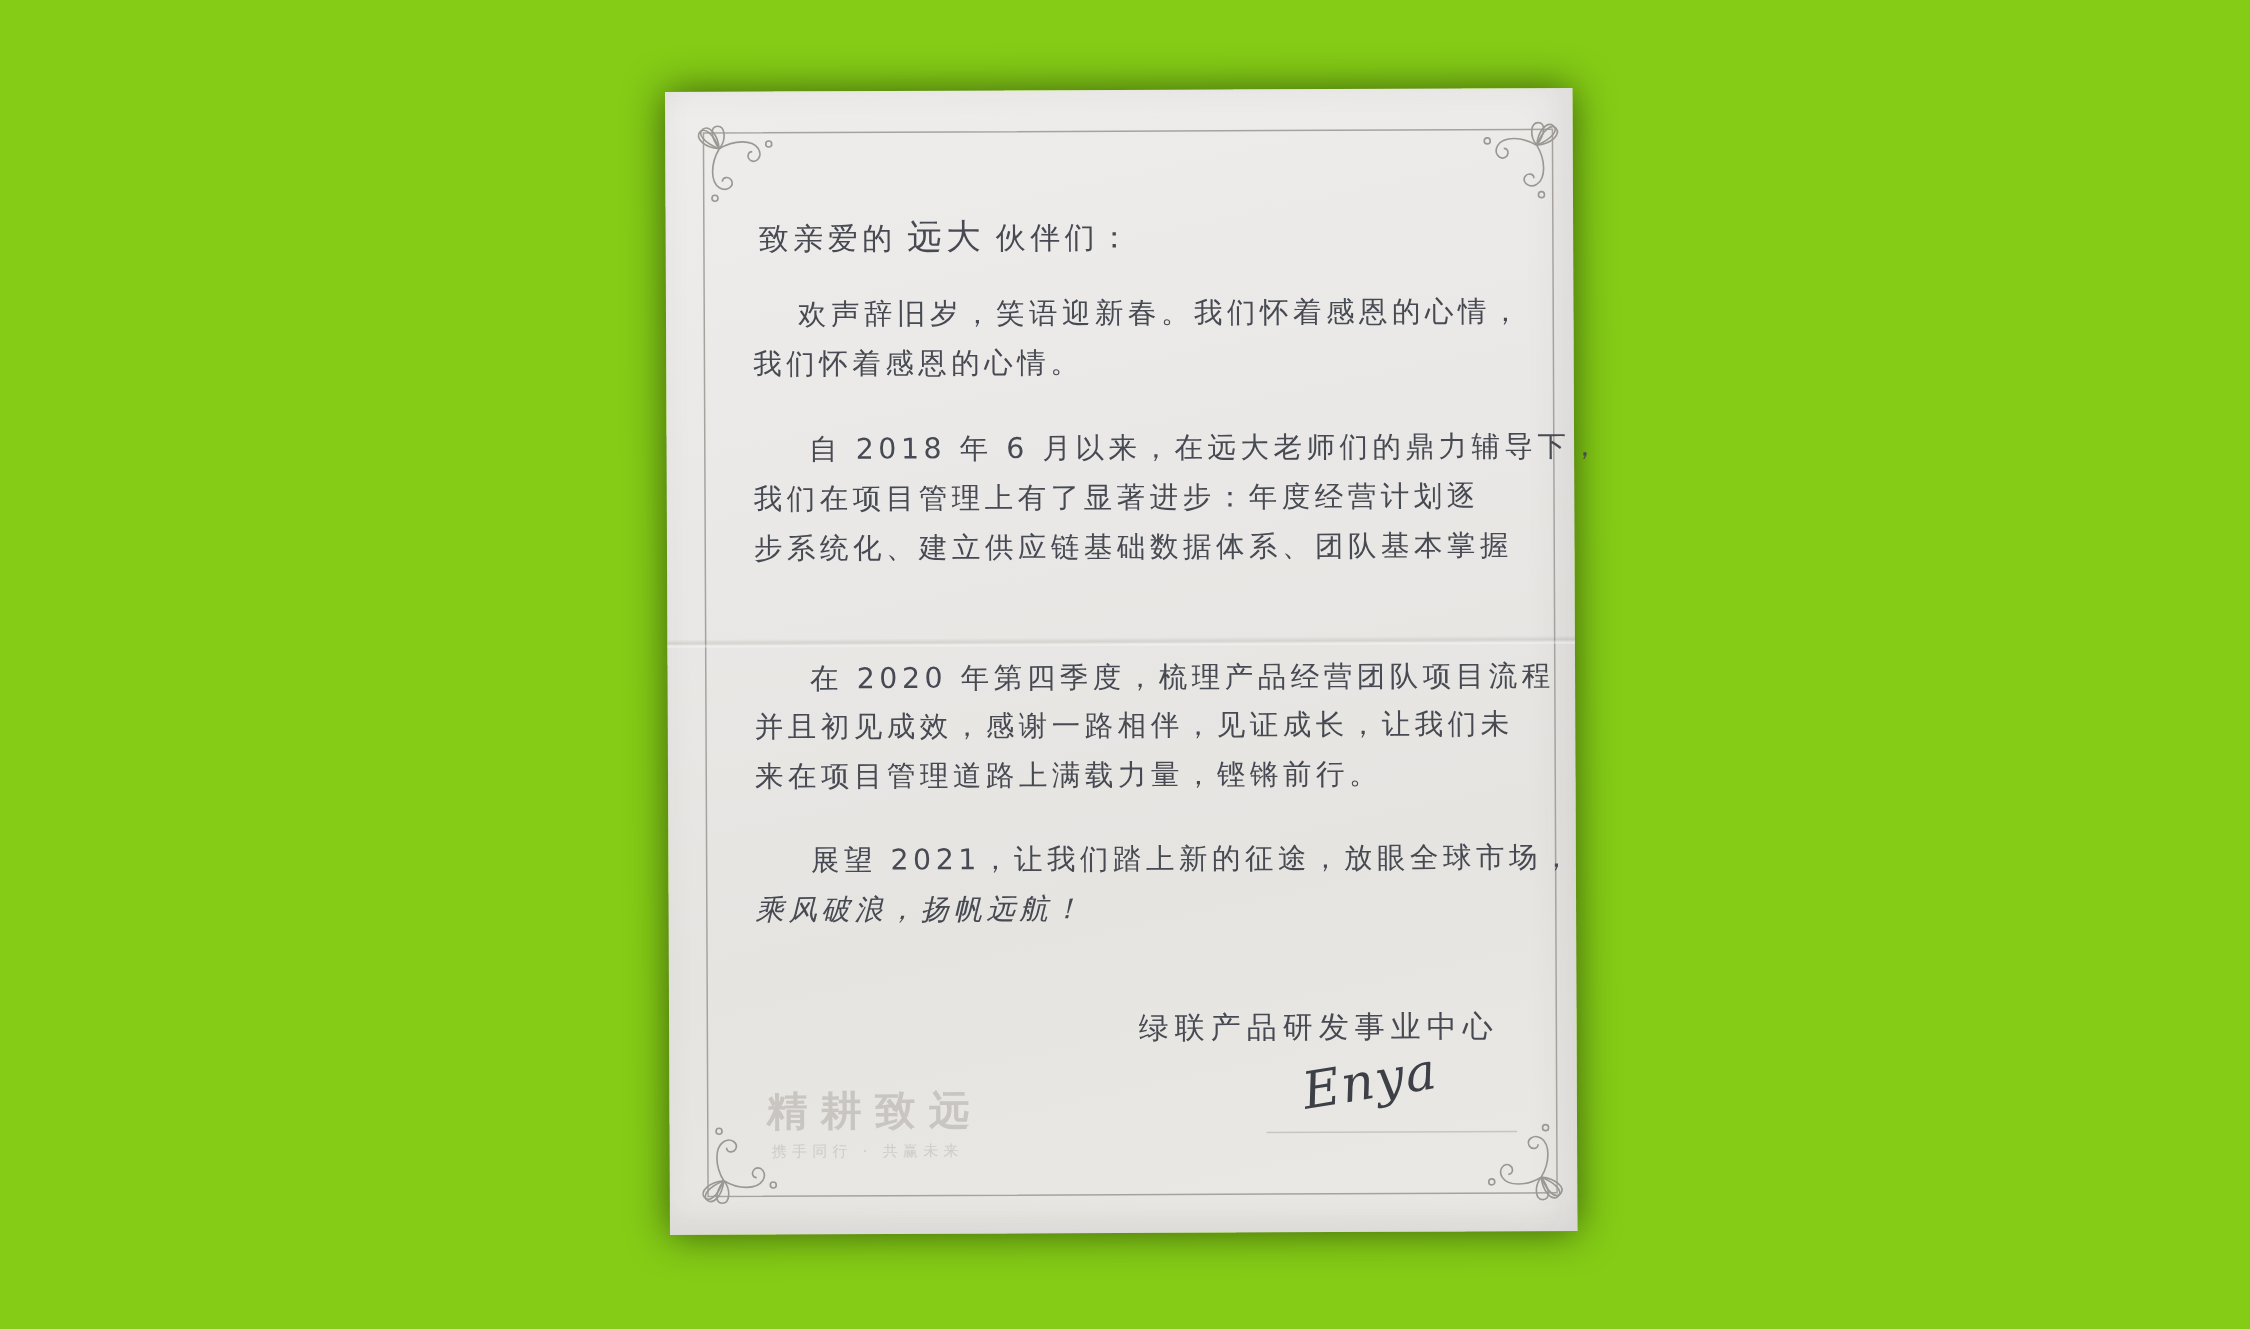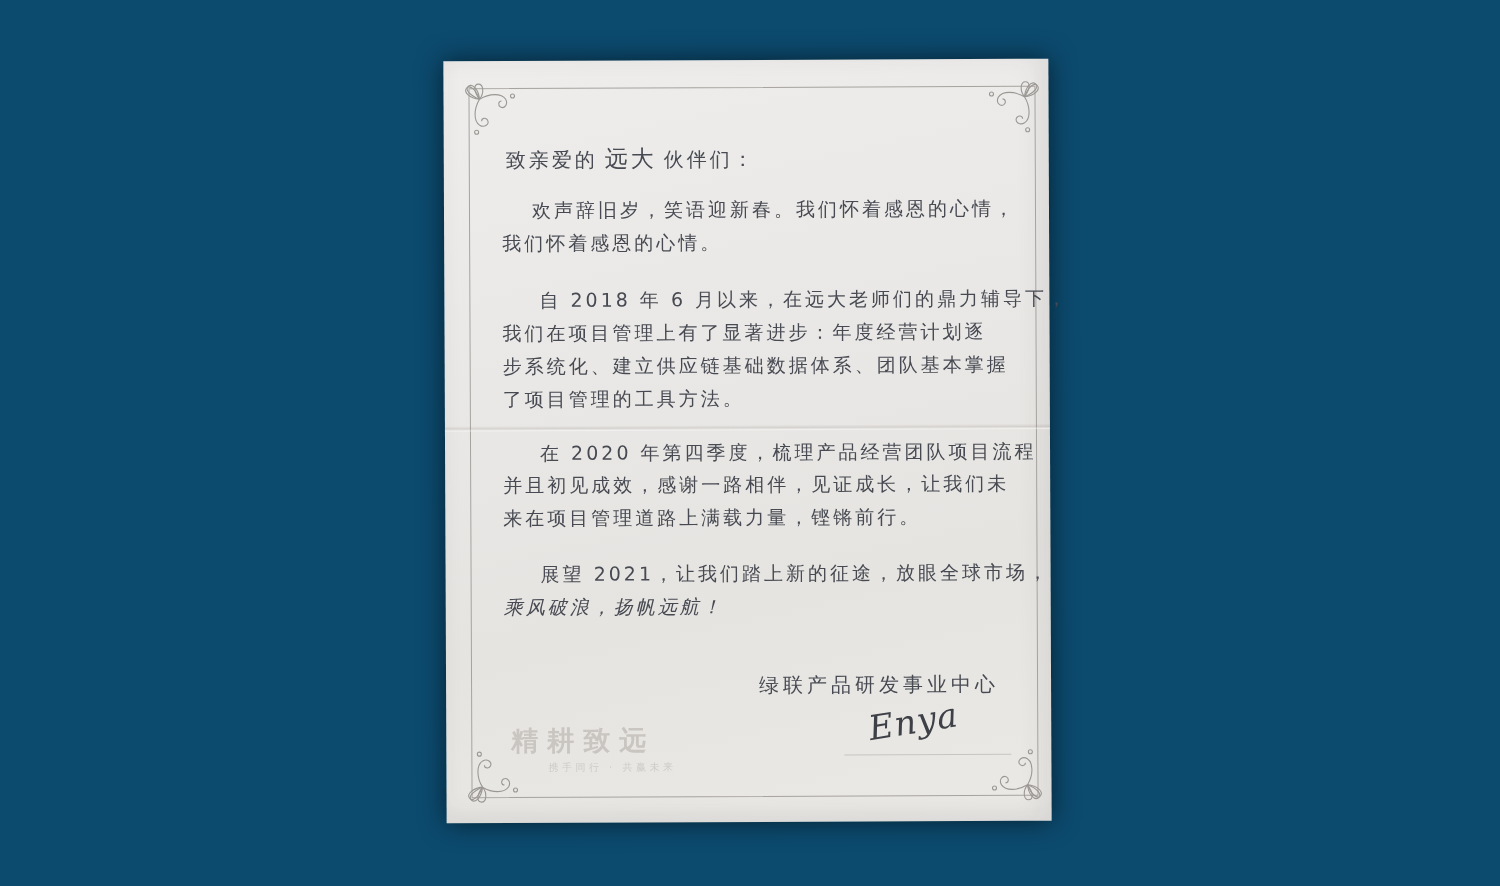--- a/index.html
+++ b/index.html
@@ -1,17 +1,17 @@
 <!DOCTYPE html>
 <html><head>
 <meta charset="utf-8">
 <style>
   html,body { margin:0; padding:0; background:#000; }
   .stage {
-    position:relative; width:1500px; height:886px; background:#0c4a6e;
+    position:relative; width:1500px; height:886px; background:#84cc16;
     overflow:hidden; font-family:"DejaVu Sans", sans-serif;
   }
   .paper {
     position:absolute; left:445px; top:60px; width:605px; height:762px;
     background: linear-gradient(168deg, #eeedeb 0%, #eae8e6 38%, #e6e4e1 68%, #ebe9e6 100%);
     box-shadow: 0 0 26px rgba(0,0,0,0.55), inset -14px 0 22px rgba(60,55,50,0.05), inset 0 -12px 20px rgba(60,55,50,0.05);
     transform: rotate(-0.25deg);
   }
   .frame {
     position:absolute; left:25px; top:27px; width:565px; height:708px;
@@ -43,21 +43,21 @@
     position:absolute; left:398px; top:695px; width:167px; height:1px;
     background:#c8c5c0;
   }
   .wm-main {
     position:absolute; left:65px; top:662px; color:#c9c6c1;
     font-family:Liberation Mono, monospace; font-weight:bold;
     font-size:27px; letter-spacing:9px; white-space:nowrap;text-align:right;
   }
   .wm-sub {
     position:absolute; left:68px; top:700px; color:#cfccc7;
-    font-size:10px; letter-spacing:3.5px; white-space:nowrap;margin-left:34px;
+    font-size:10px; letter-spacing:3.5px; white-space:nowrap;
   }
 </style>
 </head>
 <body>
 
 <div class="stage">
   <div class="paper">
 
     <div class="frame">
       <svg class="flourish fl-tl" viewBox="0 0 56 56">
@@ -111,21 +111,20 @@
     <div class="hand greeting">
       <span>致亲爱的</span><span class="hl">远大</span><span>伙伴们：</span>
     </div>
 
     <div class="hand" style="left:88px; top:138px;">欢声辞旧岁，笑语迎新春。我们怀着感恩的心情，</div>
     <div class="hand" style="left:58px; top:171px;">我们怀着感恩的心情。</div>
 
     <div class="hand" style="left:95px; top:228px;">自 2018 年 6 月以来，在远大老师们的鼎力辅导下，</div>
     <div class="hand" style="left:58px; top:261px;">我们在项目管理上有了显著进步：年度经营计划逐</div>
     <div class="hand" style="left:58px; top:294px;">步系统化、建立供应链基础数据体系、团队基本掌握</div>
-    <div class="hand" style="left:58px; top:327px;">了项目管理的工具方法。</div>
 
     <div class="hand" style="left:95px; top:381px;">在 2020 年第四季度，梳理产品经营团队项目流程</div>
     <div class="hand" style="left:58px; top:413px;">并且初见成效，感谢一路相伴，见证成长，让我们未</div>
     <div class="hand" style="left:58px; top:446px;">来在项目管理道路上满载力量，铿锵前行。</div>
 
     <div class="hand" style="left:95px; top:502px;">展望 2021，让我们踏上新的征途，放眼全球市场，</div>
     <div class="hand" style="left:58px; top:535px;font-style:italic;">乘风破浪，扬帆远航！</div>
 
     <div class="hand signoff">绿联产品研发事业中心</div>
 

